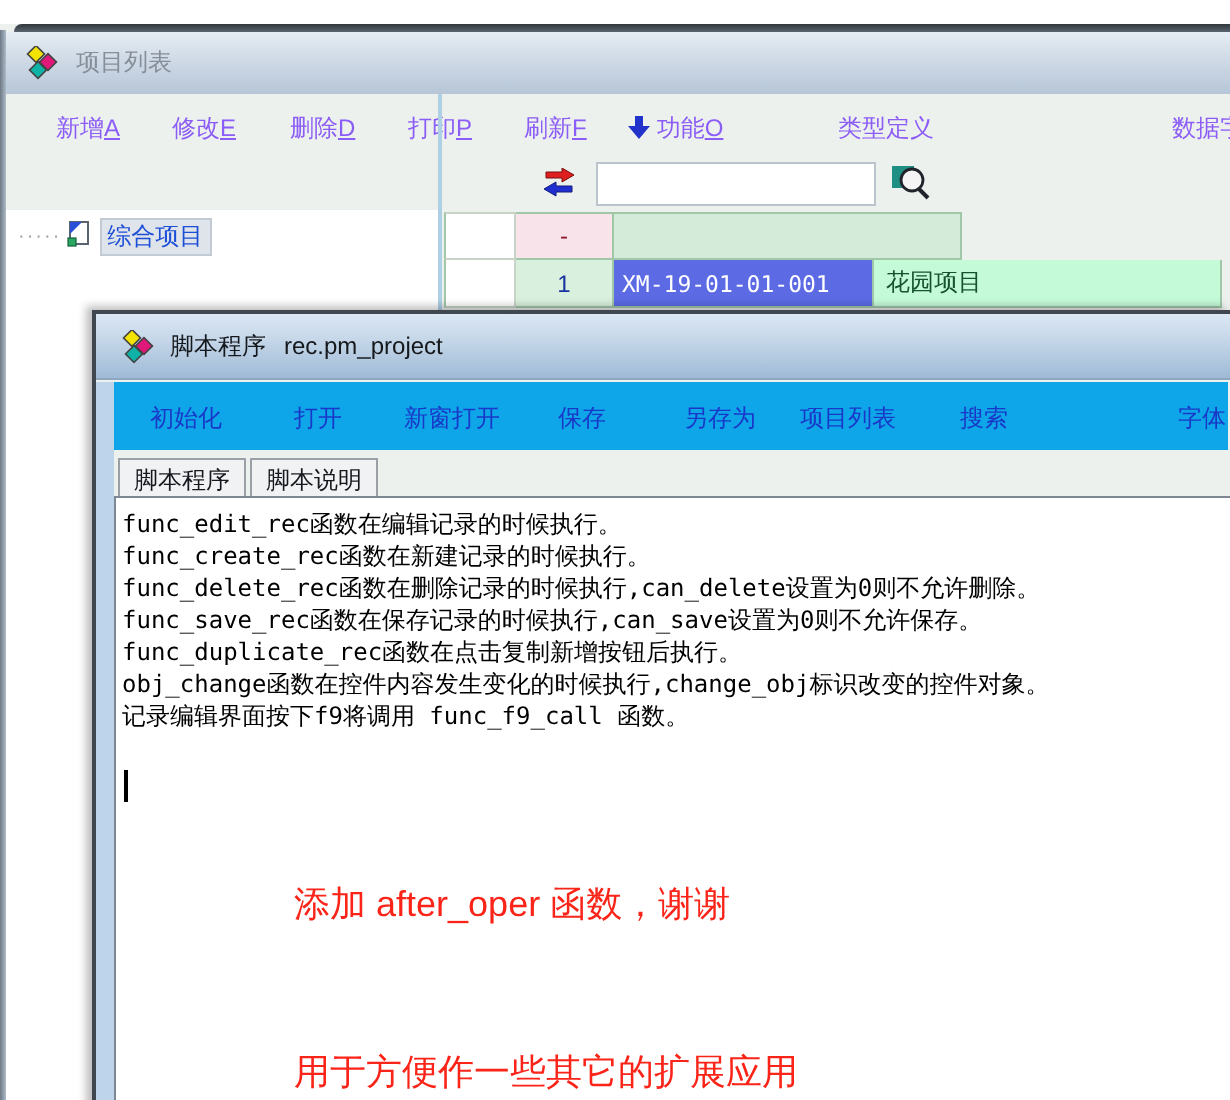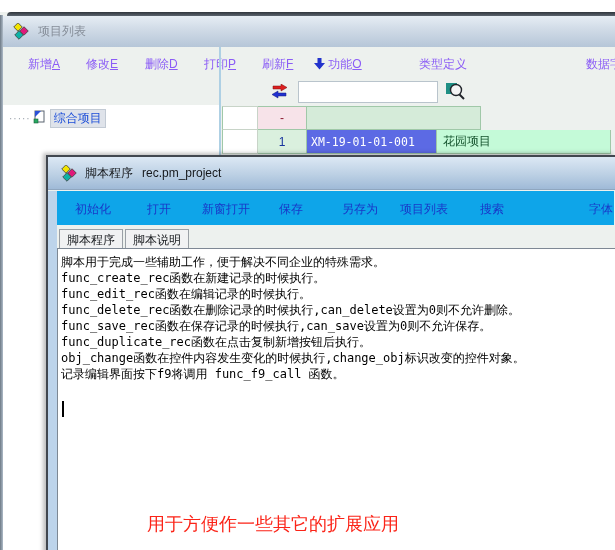--- a/index.html
+++ b/index.html
@@ -178,31 +178,31 @@
       <span class="sw-mi" style="left:423px">搜索</span>
       <span class="sw-mi" style="left:532px">字体</span>
     </div>
 
     <div class="tabbar">
       <span class="tab first">脚本程序</span>
       <span class="tab">脚本说明</span>
     </div>
 
     <div class="sw-text">
-      <div class="hline">脚本用于完成一些辅助工作，便于解决不同企业的特殊需求。</div>
+      <div class="hline">func_edit_rec函数在编辑记录的时候执行。</div>
       <div class="hline">func_create_rec函数在新建记录的时候执行。</div>
-      <div class="hline">func_edit_rec函数在编辑记录的时候执行。</div>
       <div class="hline">func_delete_rec函数在删除记录的时候执行,can_delete设置为0则不允许删除。</div>
       <div class="hline">func_save_rec函数在保存记录的时候执行,can_save设置为0则不允许保存。</div>
       <div class="hline">func_duplicate_rec函数在点击复制新增按钮后执行。</div>
       <div class="hline">obj_change函数在控件内容发生变化的时候执行,change_obj标识改变的控件对象。</div>
       <div class="hline">记录编辑界面按下f9将调用 func_f9_call 函数。</div>
       <div class="blankline"></div>
       <div class="noteline">
         <span class="caret"></span>
+        <span>添加 after_oper 函数，谢谢</span>
       </div>
       <div class="noteline">
         <span>用于方便作一些其它的扩展应用</span>
       </div>
     </div>
   </div>
 
 </div>
 
 </body></html>

